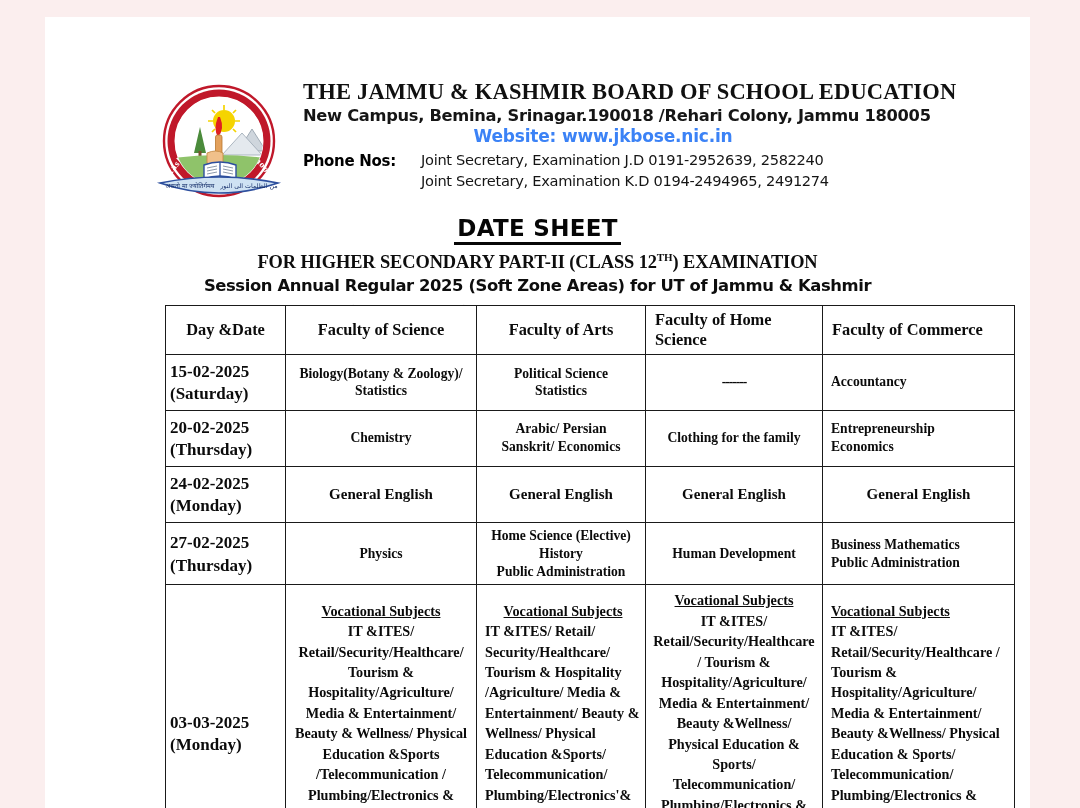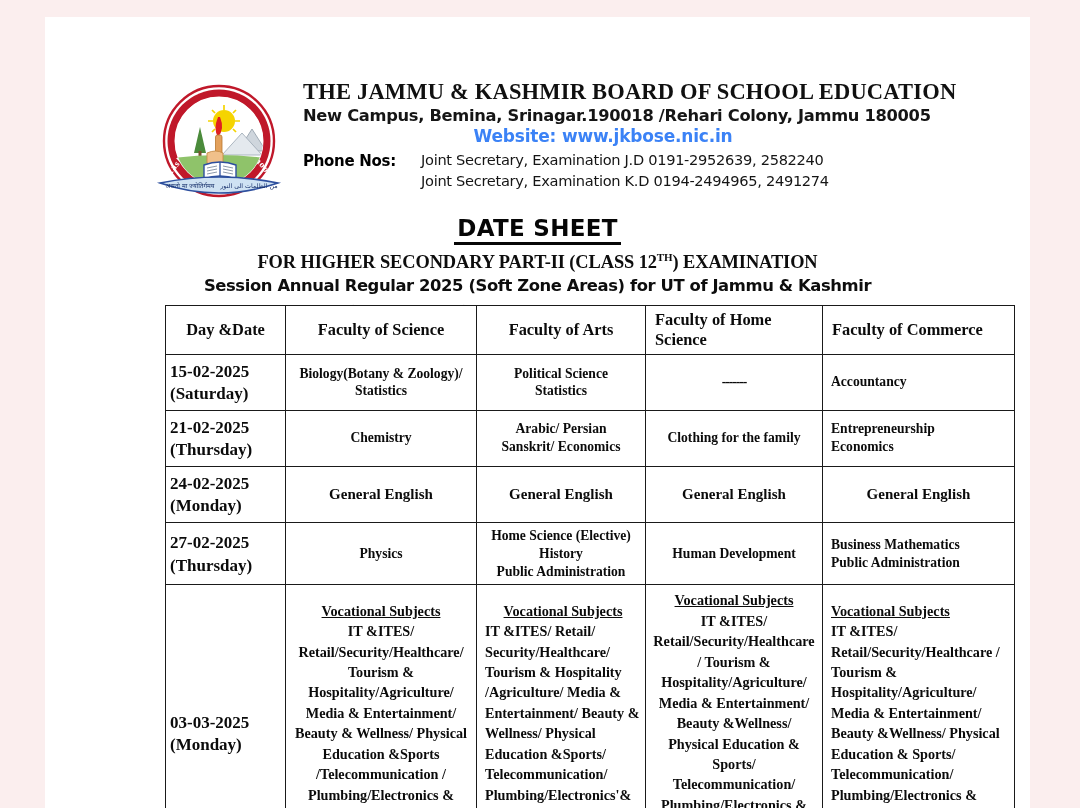--- a/index.html
+++ b/index.html
@@ -324,21 +324,21 @@
           </td>
           <td class="subj">Biology(Botany &amp; Zoology)/ Statistics</td>
           <td class="subj" style="white-space:pre-line">Political Science
 Statistics</td>
           <td class="subj dash-cell">-------</td>
           <td class="subj left">Accountancy</td>
         </tr>
 
         <tr>
           <td class="date-cell">
-            <div>21-02-2025</div>
+            <div>20-02-2025</div>
             <div>(Thursday)</div>
           </td>
           <td class="subj">Chemistry</td>
           <td class="subj" style="white-space:pre-line">Arabic/ Persian
 Sanskrit/ Economics</td>
           <td class="subj">Clothing for the family</td>
           <td class="subj left" style="white-space:pre-line">Entrepreneurship
 Economics</td>
         </tr>
 

